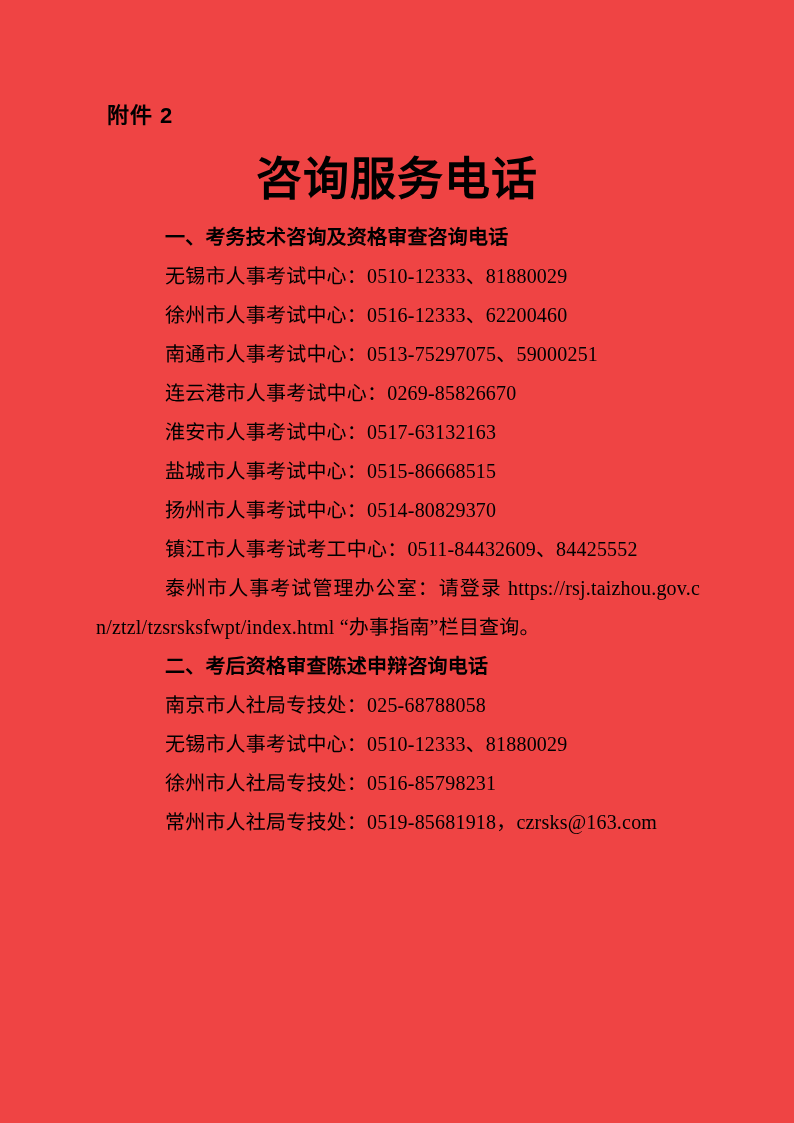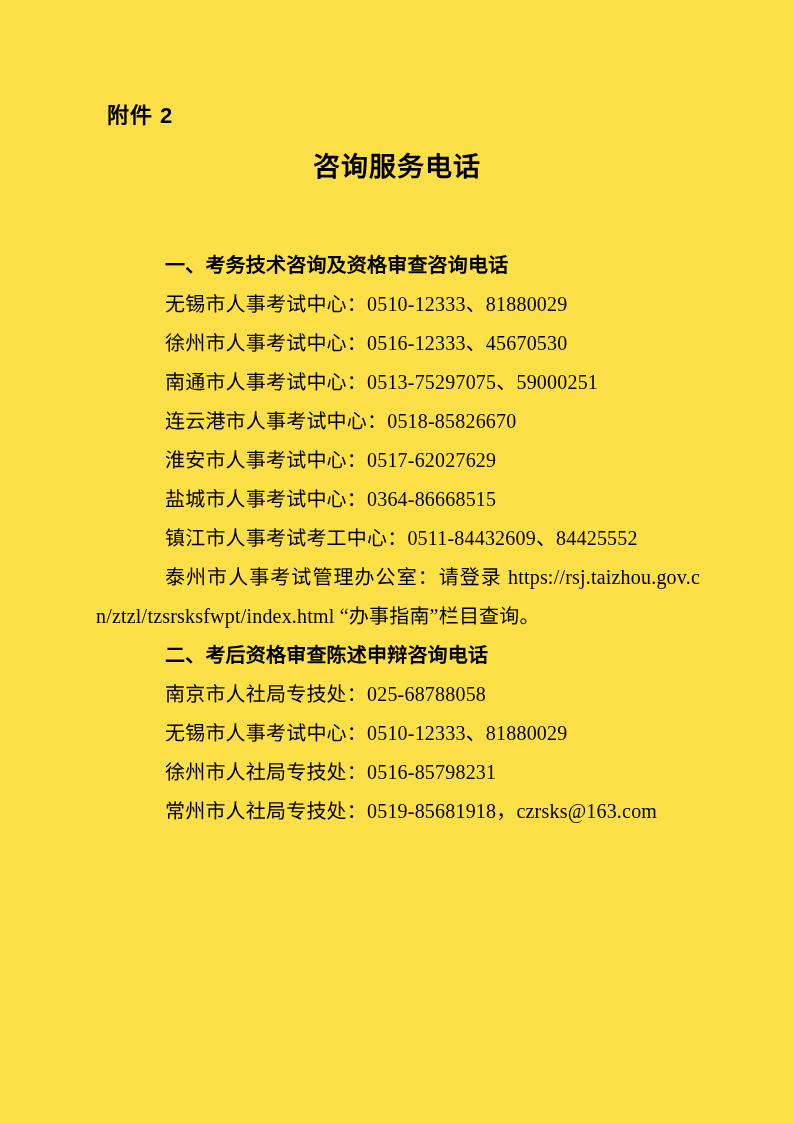--- a/index.html
+++ b/index.html
@@ -4,21 +4,21 @@
 <style>
   html, body {
     margin: 0;
     padding: 0;
     background: #ffffff;
   }
   .page {
     position: relative;
     width: 794px;
     height: 1123px;
-    background: #fde047;
+    background: #ef4444;
     color: #000000;
     overflow: hidden;
     font-family: "Liberation Serif", "DejaVu Serif", serif;
   }
   .attachment-label {
     position: absolute;
     left: 107px;
     top: 102px;
     font-family: "Liberation Sans", "DejaVu Sans", sans-serif;
     font-weight: bold;
@@ -27,30 +27,29 @@
     letter-spacing: 1px;
   }
   .doc-title {
     position: absolute;
     left: 0;
     right: 0;
     top: 129px;
     text-align: center;
     font-family: "Liberation Serif", "DejaVu Serif", serif;
     font-weight: bold;
-    font-size: 27px;
+    font-size: 46px;
     line-height: 40px;
     letter-spacing: 1px;
   }
   .body-block {
     position: absolute;
     left: 96px;
     right: 94px;
     top: 218px;
-    margin-top: 28px;
   }
   .body-block p {
     margin: 0;
     padding: 0;
     font-size: 20px;
     line-height: 39px;
     text-align: justify;
     text-indent: 69px;
     letter-spacing: 0.2px;
   }
@@ -75,25 +74,26 @@
 
   <div class="attachment-label">附件 2</div>
 
   <h1 class="doc-title">咨询服务电话</h1>
 
   <div class="body-block">
 
     <p class="section-heading">一、考务技术咨询及资格审查咨询电话</p>
 
     <p class="contact-line">无锡市人事考试中心：0510-12333、81880029</p>
-    <p class="contact-line">徐州市人事考试中心：0516-12333、45670530</p>
+    <p class="contact-line">徐州市人事考试中心：0516-12333、62200460</p>
     <p class="contact-line">南通市人事考试中心：0513-75297075、59000251</p>
-    <p class="contact-line">连云港市人事考试中心：0518-85826670</p>
-    <p class="contact-line">淮安市人事考试中心：0517-62027629</p>
-    <p class="contact-line">盐城市人事考试中心：0364-86668515</p>
+    <p class="contact-line">连云港市人事考试中心：0269-85826670</p>
+    <p class="contact-line">淮安市人事考试中心：0517-63132163</p>
+    <p class="contact-line">盐城市人事考试中心：0515-86668515</p>
+    <p class="contact-line">扬州市人事考试中心：0514-80829370</p>
     <p class="contact-line">镇江市人事考试考工中心：0511-84432609、84425552</p>
     <p class="contact-line wrap-url">泰州市人事考试管理办公室：请登录 https://rsj.taizhou.gov.cn/ztzl/tzsrsksfwpt/index.html “办事指南”栏目查询。</p>
 
     <p class="section-heading">二、考后资格审查陈述申辩咨询电话</p>
 
     <p class="contact-line">南京市人社局专技处：025-68788058</p>
     <p class="contact-line">无锡市人事考试中心：0510-12333、81880029</p>
     <p class="contact-line">徐州市人社局专技处：0516-85798231</p>
     <p class="contact-line">常州市人社局专技处：0519-85681918，czrsks@163.com</p>
 

